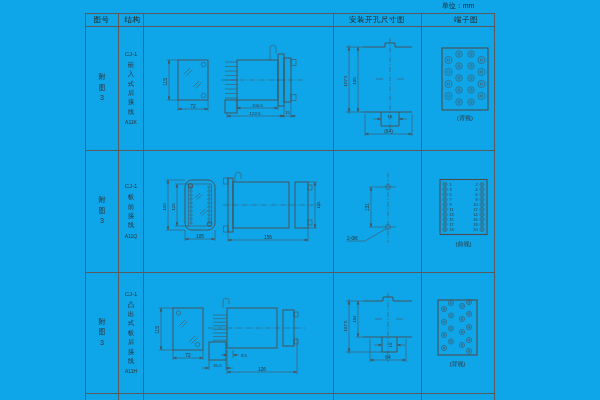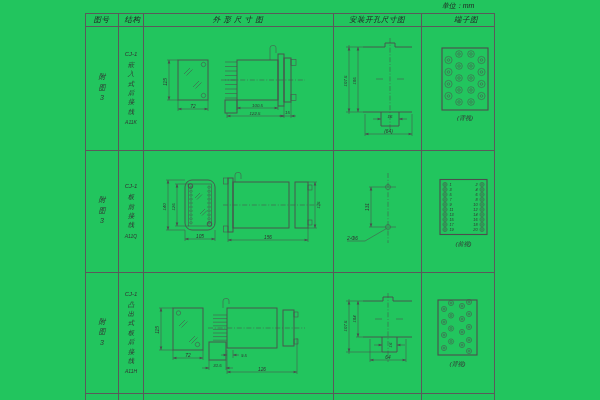--- a/index.html
+++ b/index.html
@@ -1,17 +1,17 @@
 <!DOCTYPE html>
 <html><head>
 <meta charset="utf-8">
 <style>
   html,body{margin:0;padding:0;background:#fff;}
-  .screen{position:relative;width:600px;height:400px;background:#22c55e;overflow:hidden;
-          font-family:"Liberation Sans","DejaVu Sans",sans-serif;color:#333;font-style:italic;}
+  .screen{position:relative;width:600px;height:400px;background:#0ea5e9;overflow:hidden;
+          font-family:"Liberation Sans","DejaVu Sans",sans-serif;color:#333;}
   .hline{position:absolute;height:1px;background:#5a5a5a;left:85px;width:410px;}
   .vline{position:absolute;width:1px;background:#5a5a5a;top:13px;height:387px;}
   .unit{position:absolute;left:421px;top:0;width:74px;height:12px;display:flex;align-items:center;justify-content:center;font-size:7px;color:#222;}
   .hdr{position:absolute;top:14px;height:11px;display:flex;align-items:center;justify-content:center;font-size:7.5px;color:#222;letter-spacing:.5px;}
   .cell{position:absolute;display:flex;align-items:center;justify-content:center;}
   .figno{width:8px;word-break:break-all;line-height:1.5;text-align:center;font-size:7px;}
   .struct{flex-direction:column;gap:3px;}
   .model{font-size:6px;}
   .stype{width:7px;word-break:break-all;line-height:1.45;text-align:center;font-size:6.5px;}
   .code{font-size:5px;}
@@ -37,21 +37,20 @@
   <div class="hline" style="top:393px"></div>
   <div class="vline" style="left:85px"></div>
   <div class="vline" style="left:118px"></div>
   <div class="vline" style="left:143px"></div>
   <div class="vline" style="left:333px"></div>
   <div class="vline" style="left:421px"></div>
   <div class="vline" style="left:494px"></div>
 
   <div class="hdr" style="left:85px;width:33px">图号</div>
   <div class="hdr" style="left:120px;width:25px">结构</div>
-  <div class="hdr" style="left:143px;width:190px">外 形 尺 寸 图</div>
   <div class="hdr" style="left:333px;width:88px">安装开孔尺寸图</div>
   <div class="hdr" style="left:421px;width:90px">端子图</div>
 
   <div class="cell" style="left:86px;top:26px;width:32px;height:124px">
       <div class="figno">附图3</div>
     </div>
   <div class="cell" style="left:86px;top:150px;width:32px;height:122px">
       <div class="figno">附图3</div>
     </div>
   <div class="cell" style="left:86px;top:272px;width:32px;height:121px">

